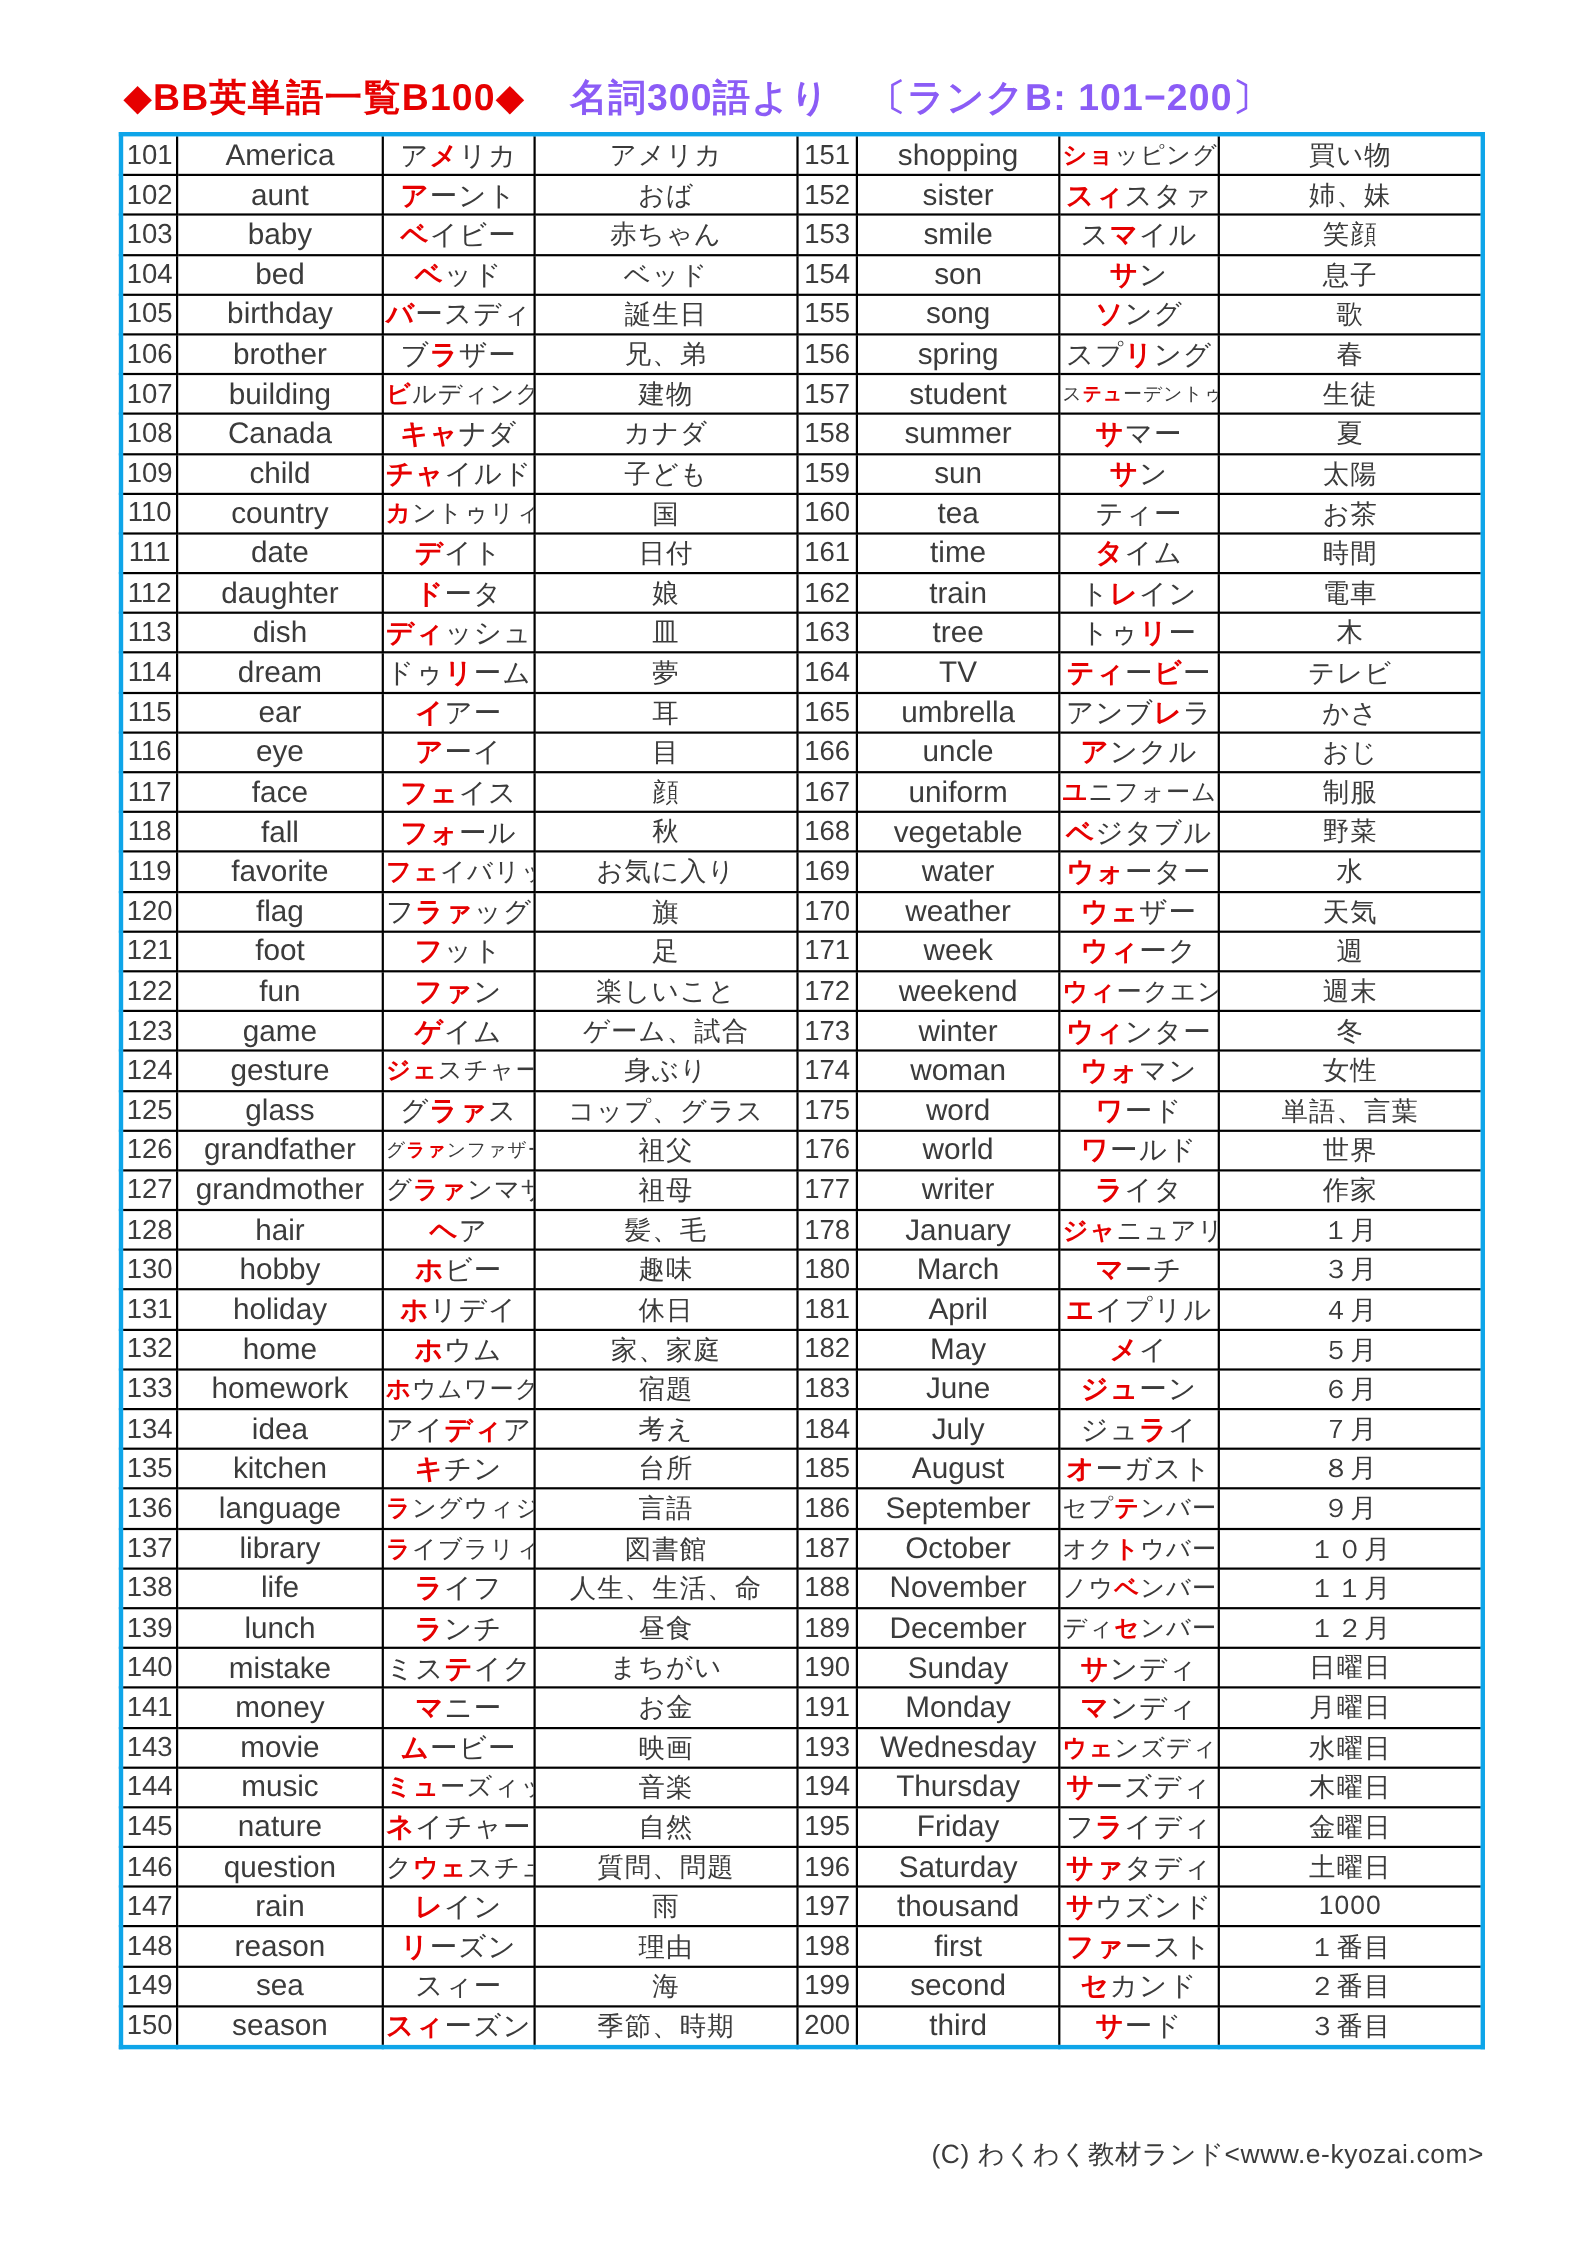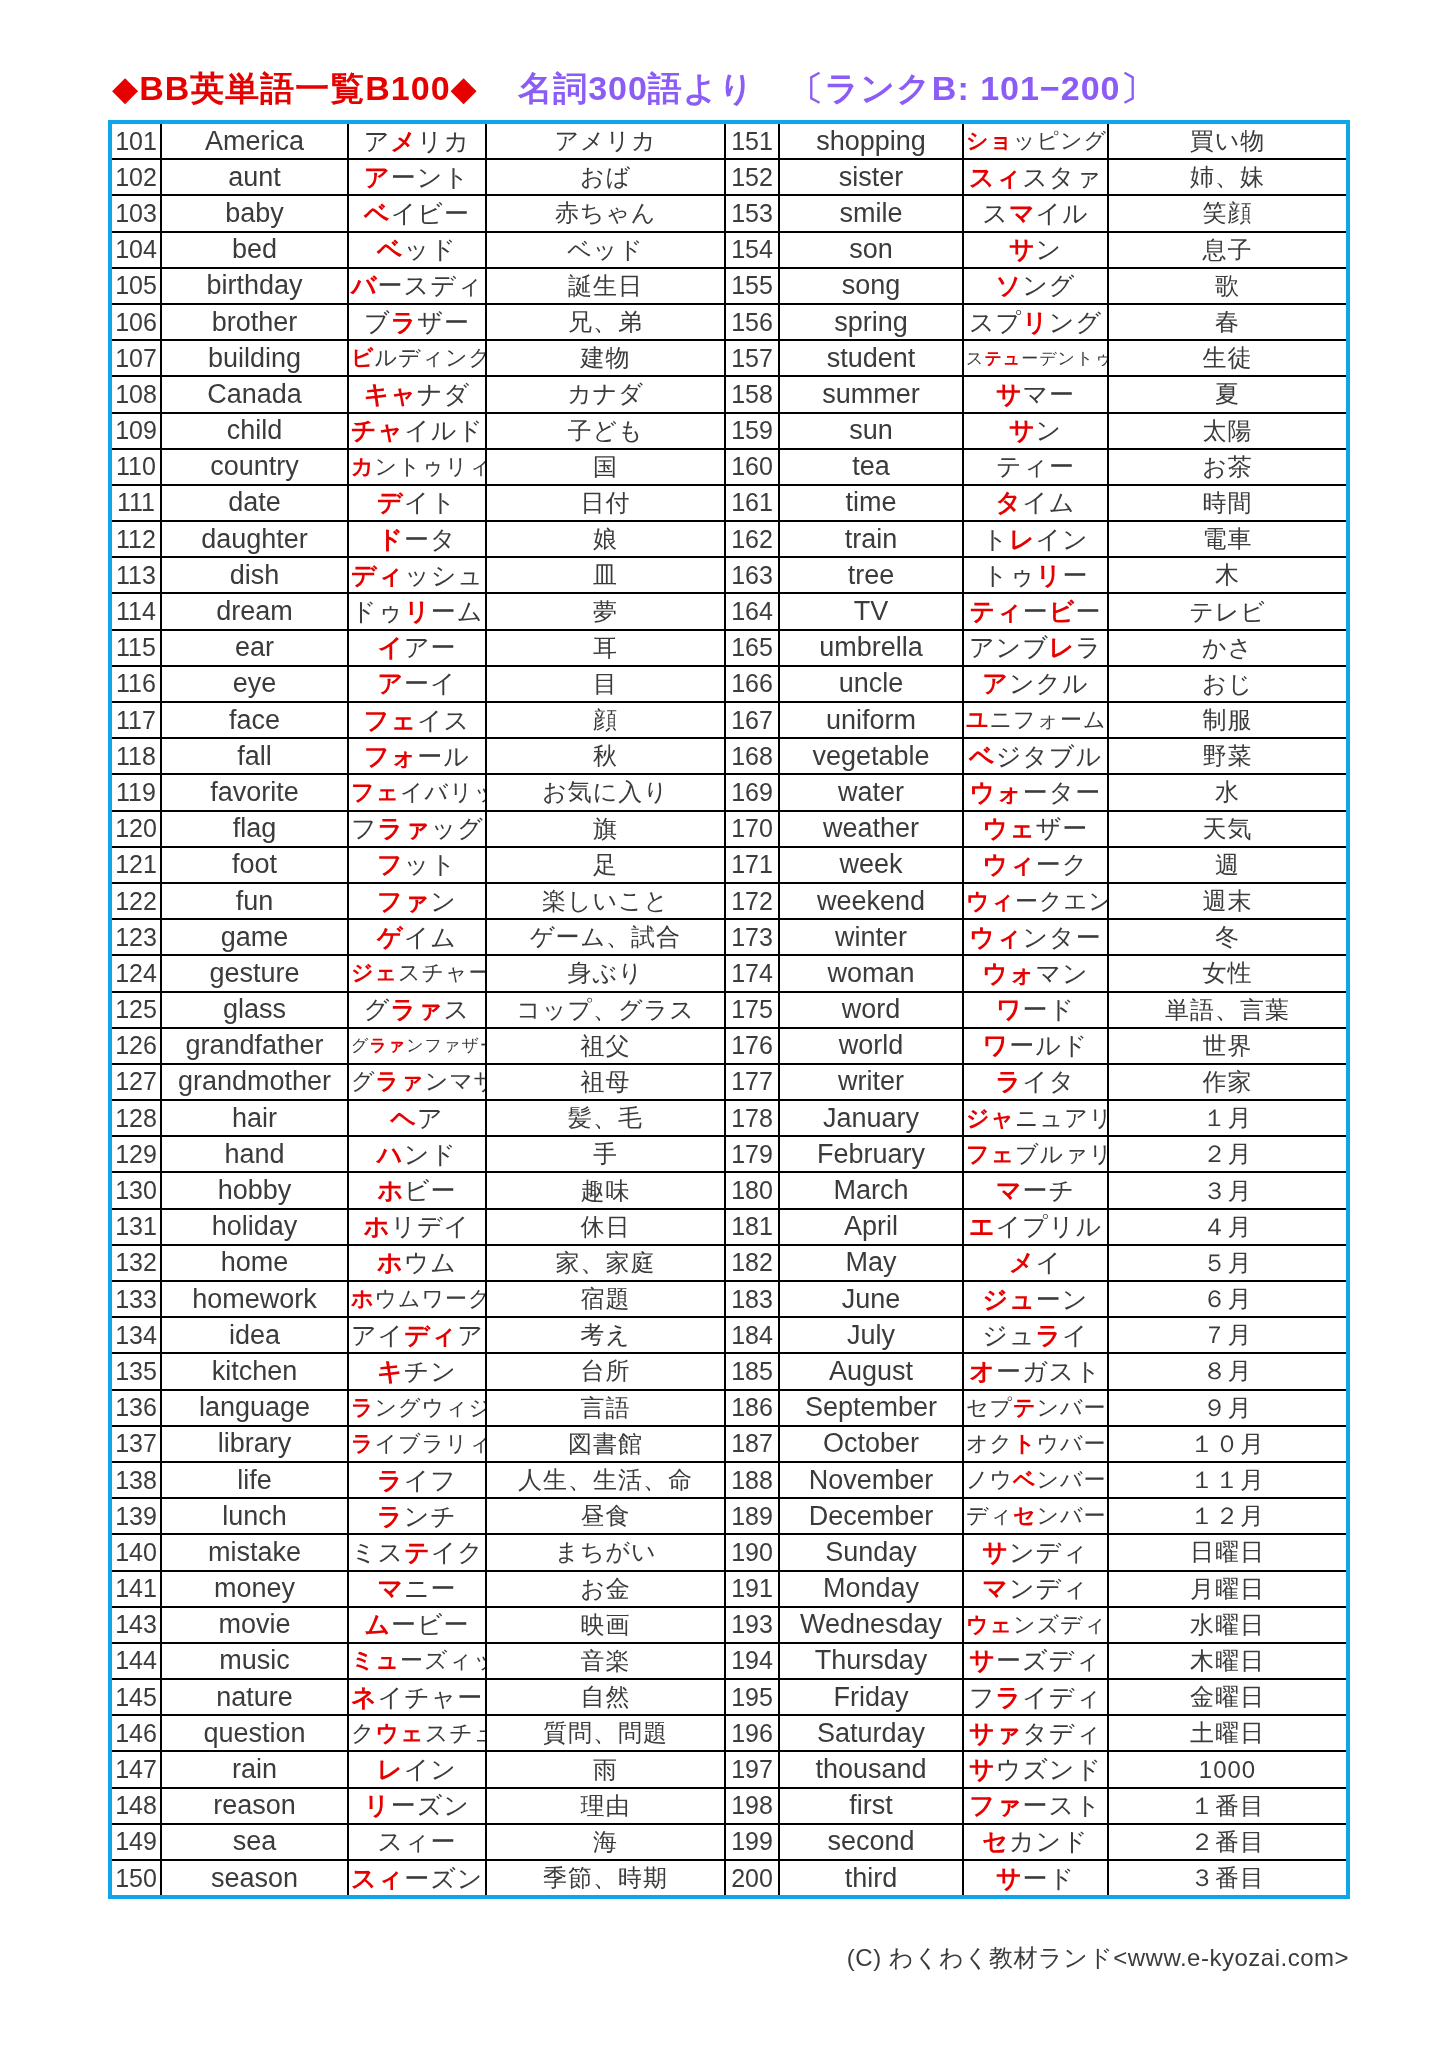--- a/index.html
+++ b/index.html
@@ -333,30 +333,20 @@
         <td class="no">128</td>
         <td class="en">hair</td>
         <td class="kana s25"><span class="acc">ヘ</span><span>ア</span></td>
         <td class="ja">髪、毛</td>
         <td class="no">178</td>
         <td class="en">January</td>
         <td class="kana s19"><span class="acc">ジャ</span><span>ニュアリィ</span></td>
         <td class="ja">１月</td>
       </tr>
       <tr>
-        <td class="no">129</td>
-        <td class="en">hand</td>
-        <td class="kana s25"><span class="acc">ハ</span><span>ンド</span></td>
-        <td class="ja">手</td>
-        <td class="no">179</td>
-        <td class="en">February</td>
-        <td class="kana s19"><span class="acc">フェ</span><span>ブルァリィ</span></td>
-        <td class="ja">２月</td>
-      </tr>
-      <tr>
         <td class="no">130</td>
         <td class="en">hobby</td>
         <td class="kana s25"><span class="acc">ホ</span><span>ビー</span></td>
         <td class="ja">趣味</td>
         <td class="no">180</td>
         <td class="en">March</td>
         <td class="kana s25"><span class="acc">マ</span><span>ーチ</span></td>
         <td class="ja">３月</td>
       </tr>
       <tr>

